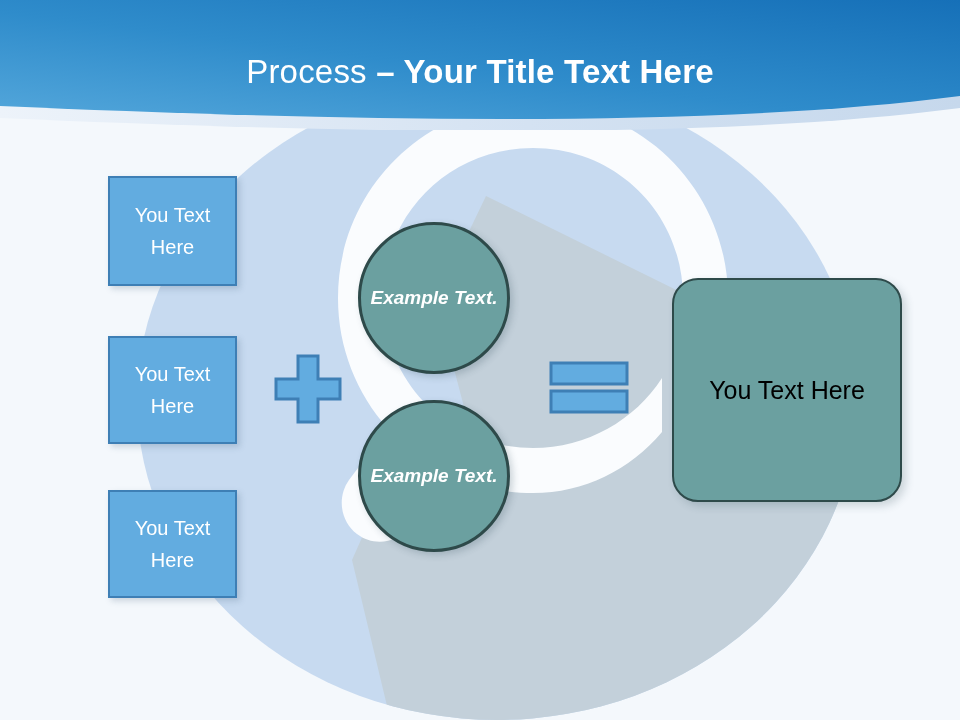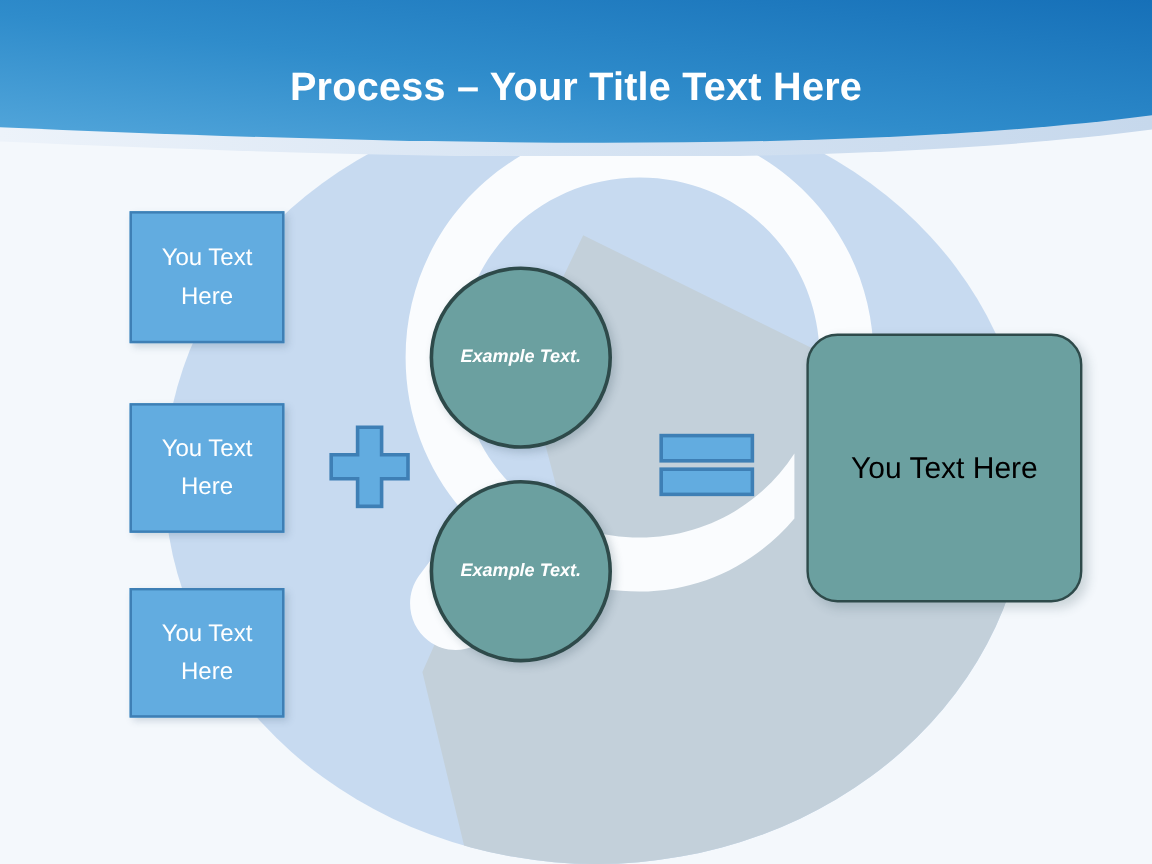--- a/index.html
+++ b/index.html
@@ -38,21 +38,21 @@
     left: 0; top: 52px;
     width: 960px;
     text-align: center;
     color: #ffffff;
     font-size: 33px;
     line-height: 40px;
     letter-spacing: 0.2px;
     white-space: nowrap;
     z-index: 5;
   }
-  #slide-title .t-bold { font-weight: bold; }
+  #slide-title .t-bold { font-weight: normal; }
   #slide-title .t-norm { font-weight: bold; }
 
   
   .blue-box {
     position: absolute;
     width: 129px;
     background: #62ACE0;
     border: 2px solid #3E7FB5;
     box-sizing: border-box;
     color: #ffffff;
@@ -83,21 +83,21 @@
     position: absolute;
     width: 152px; height: 152px;
     border-radius: 50%;
     background: #6BA0A0;
     border: 3px solid #2E4A4A;
     box-sizing: border-box;
     display: flex;
     align-items: center;
     justify-content: center;
     color: #ffffff;
-    font-size: 15px;
+    font-size: 19px;
     font-weight: bold;
     font-style: italic;
     line-height: 22px;
     text-align: center;
     box-shadow: 3px 3px 7px rgba(40,70,80,0.22);
     z-index: 10;
   }
   #teal-circle-1 { left: 358px; top: 222px; }
   #teal-circle-2 { left: 358px; top: 400px; }
   .circle-label { display: block; }

